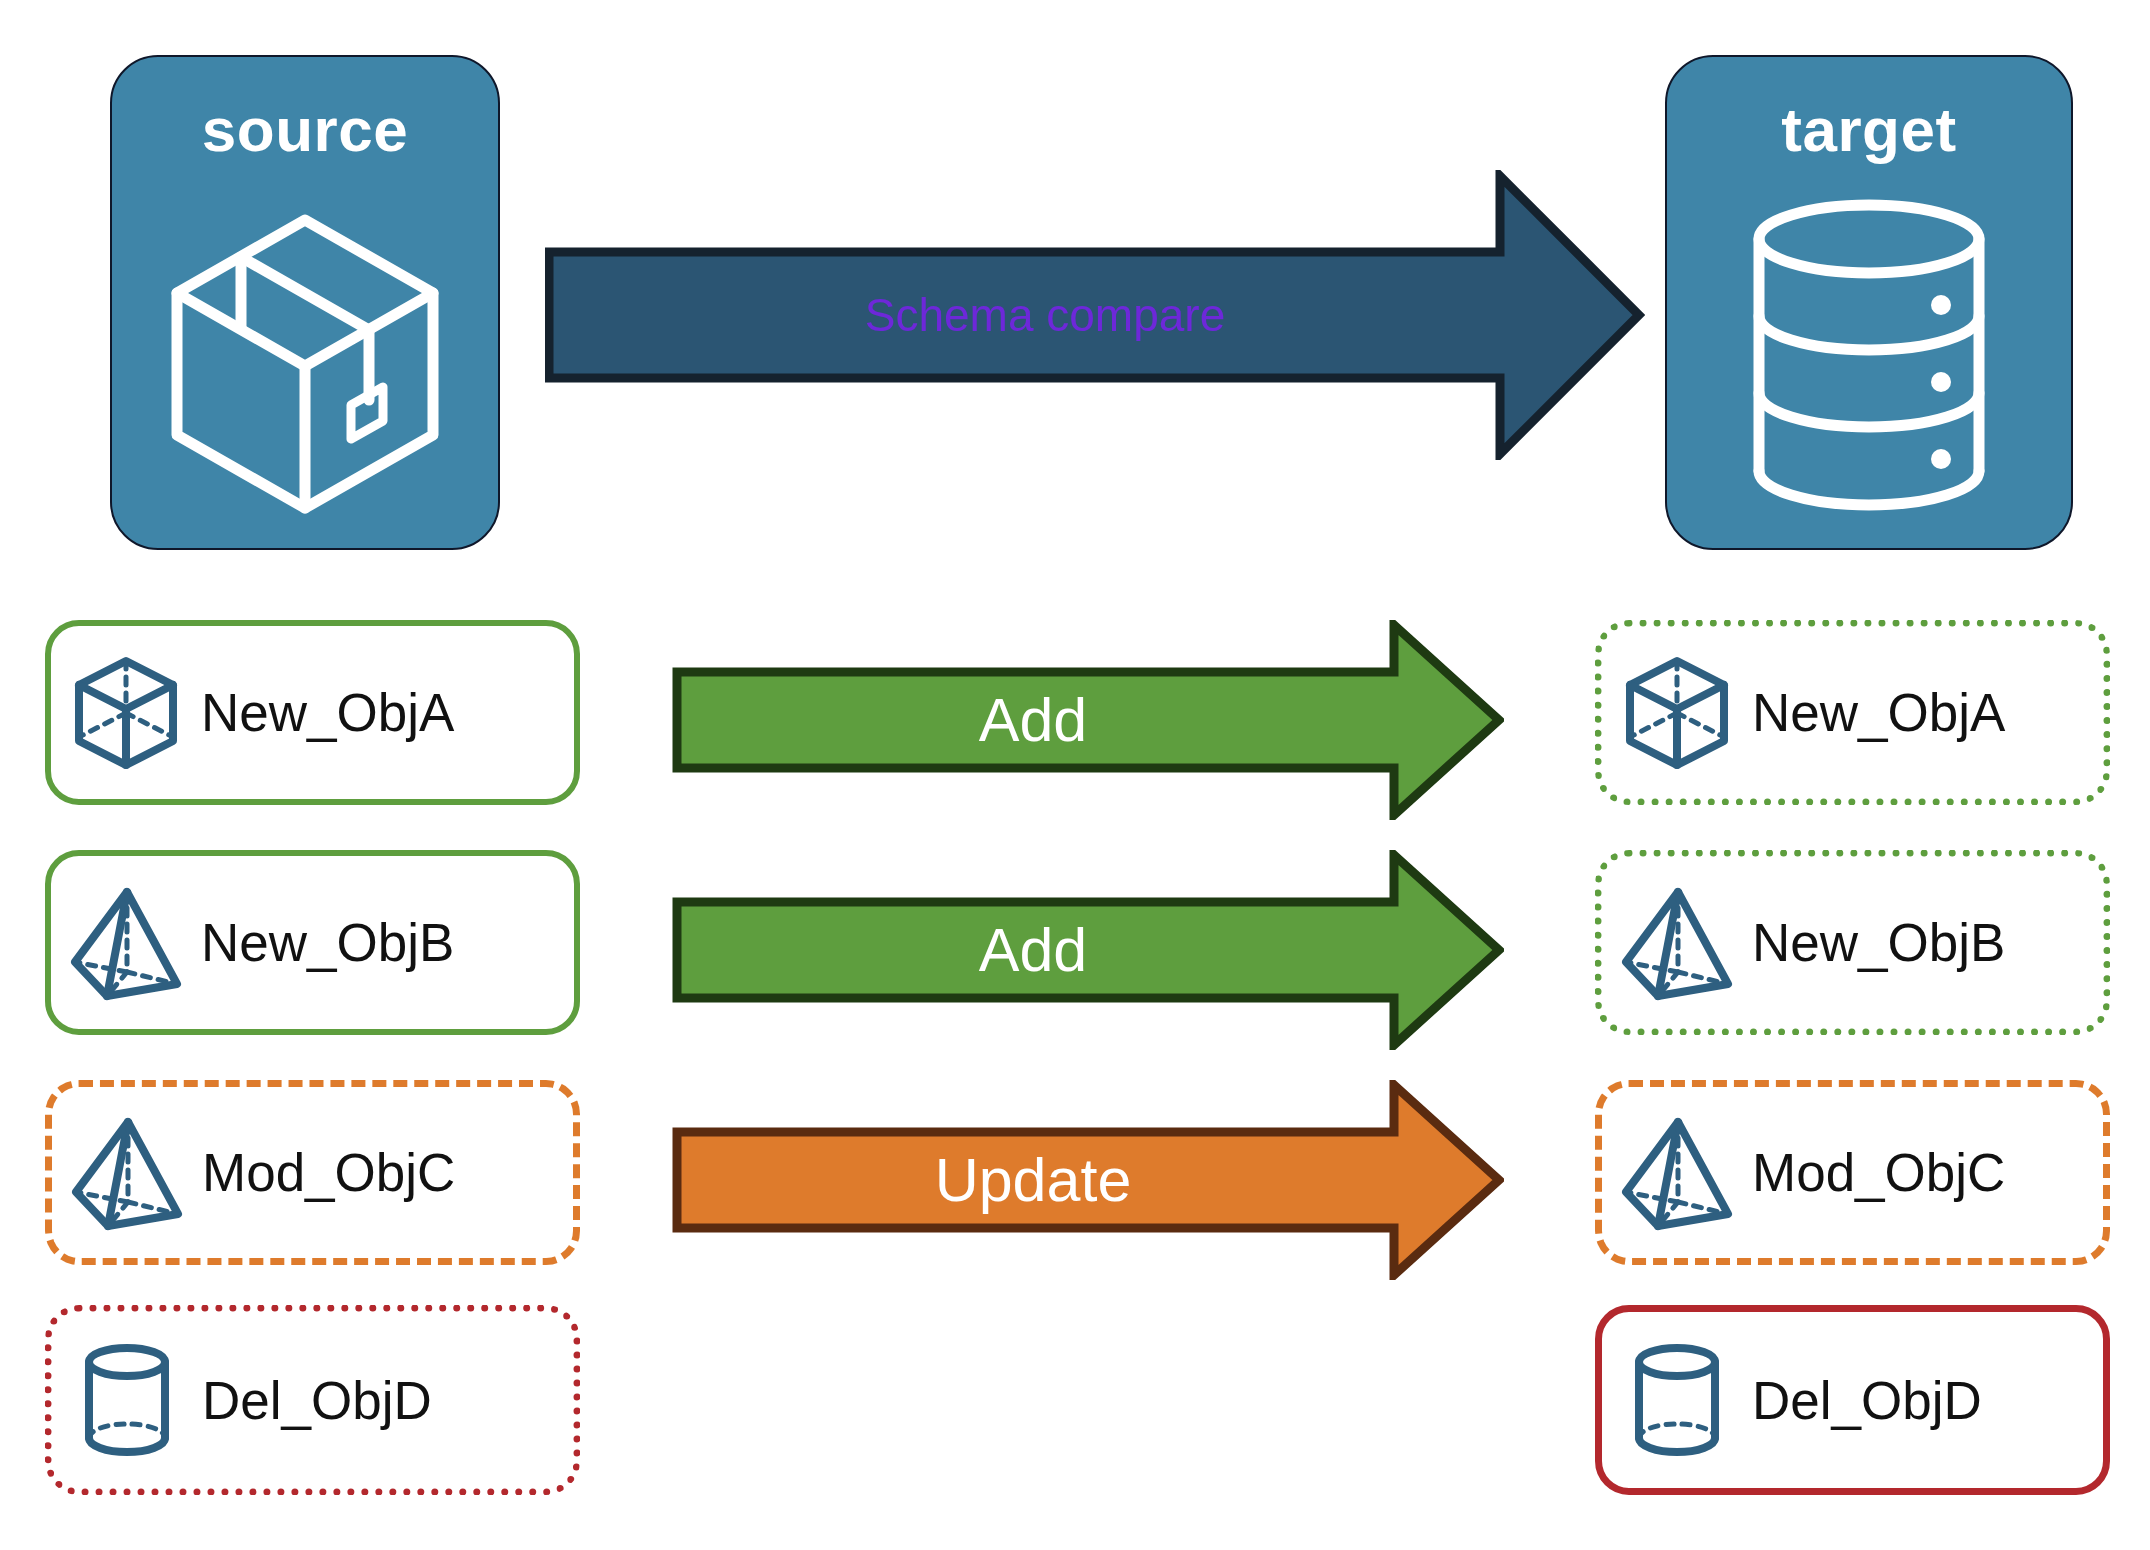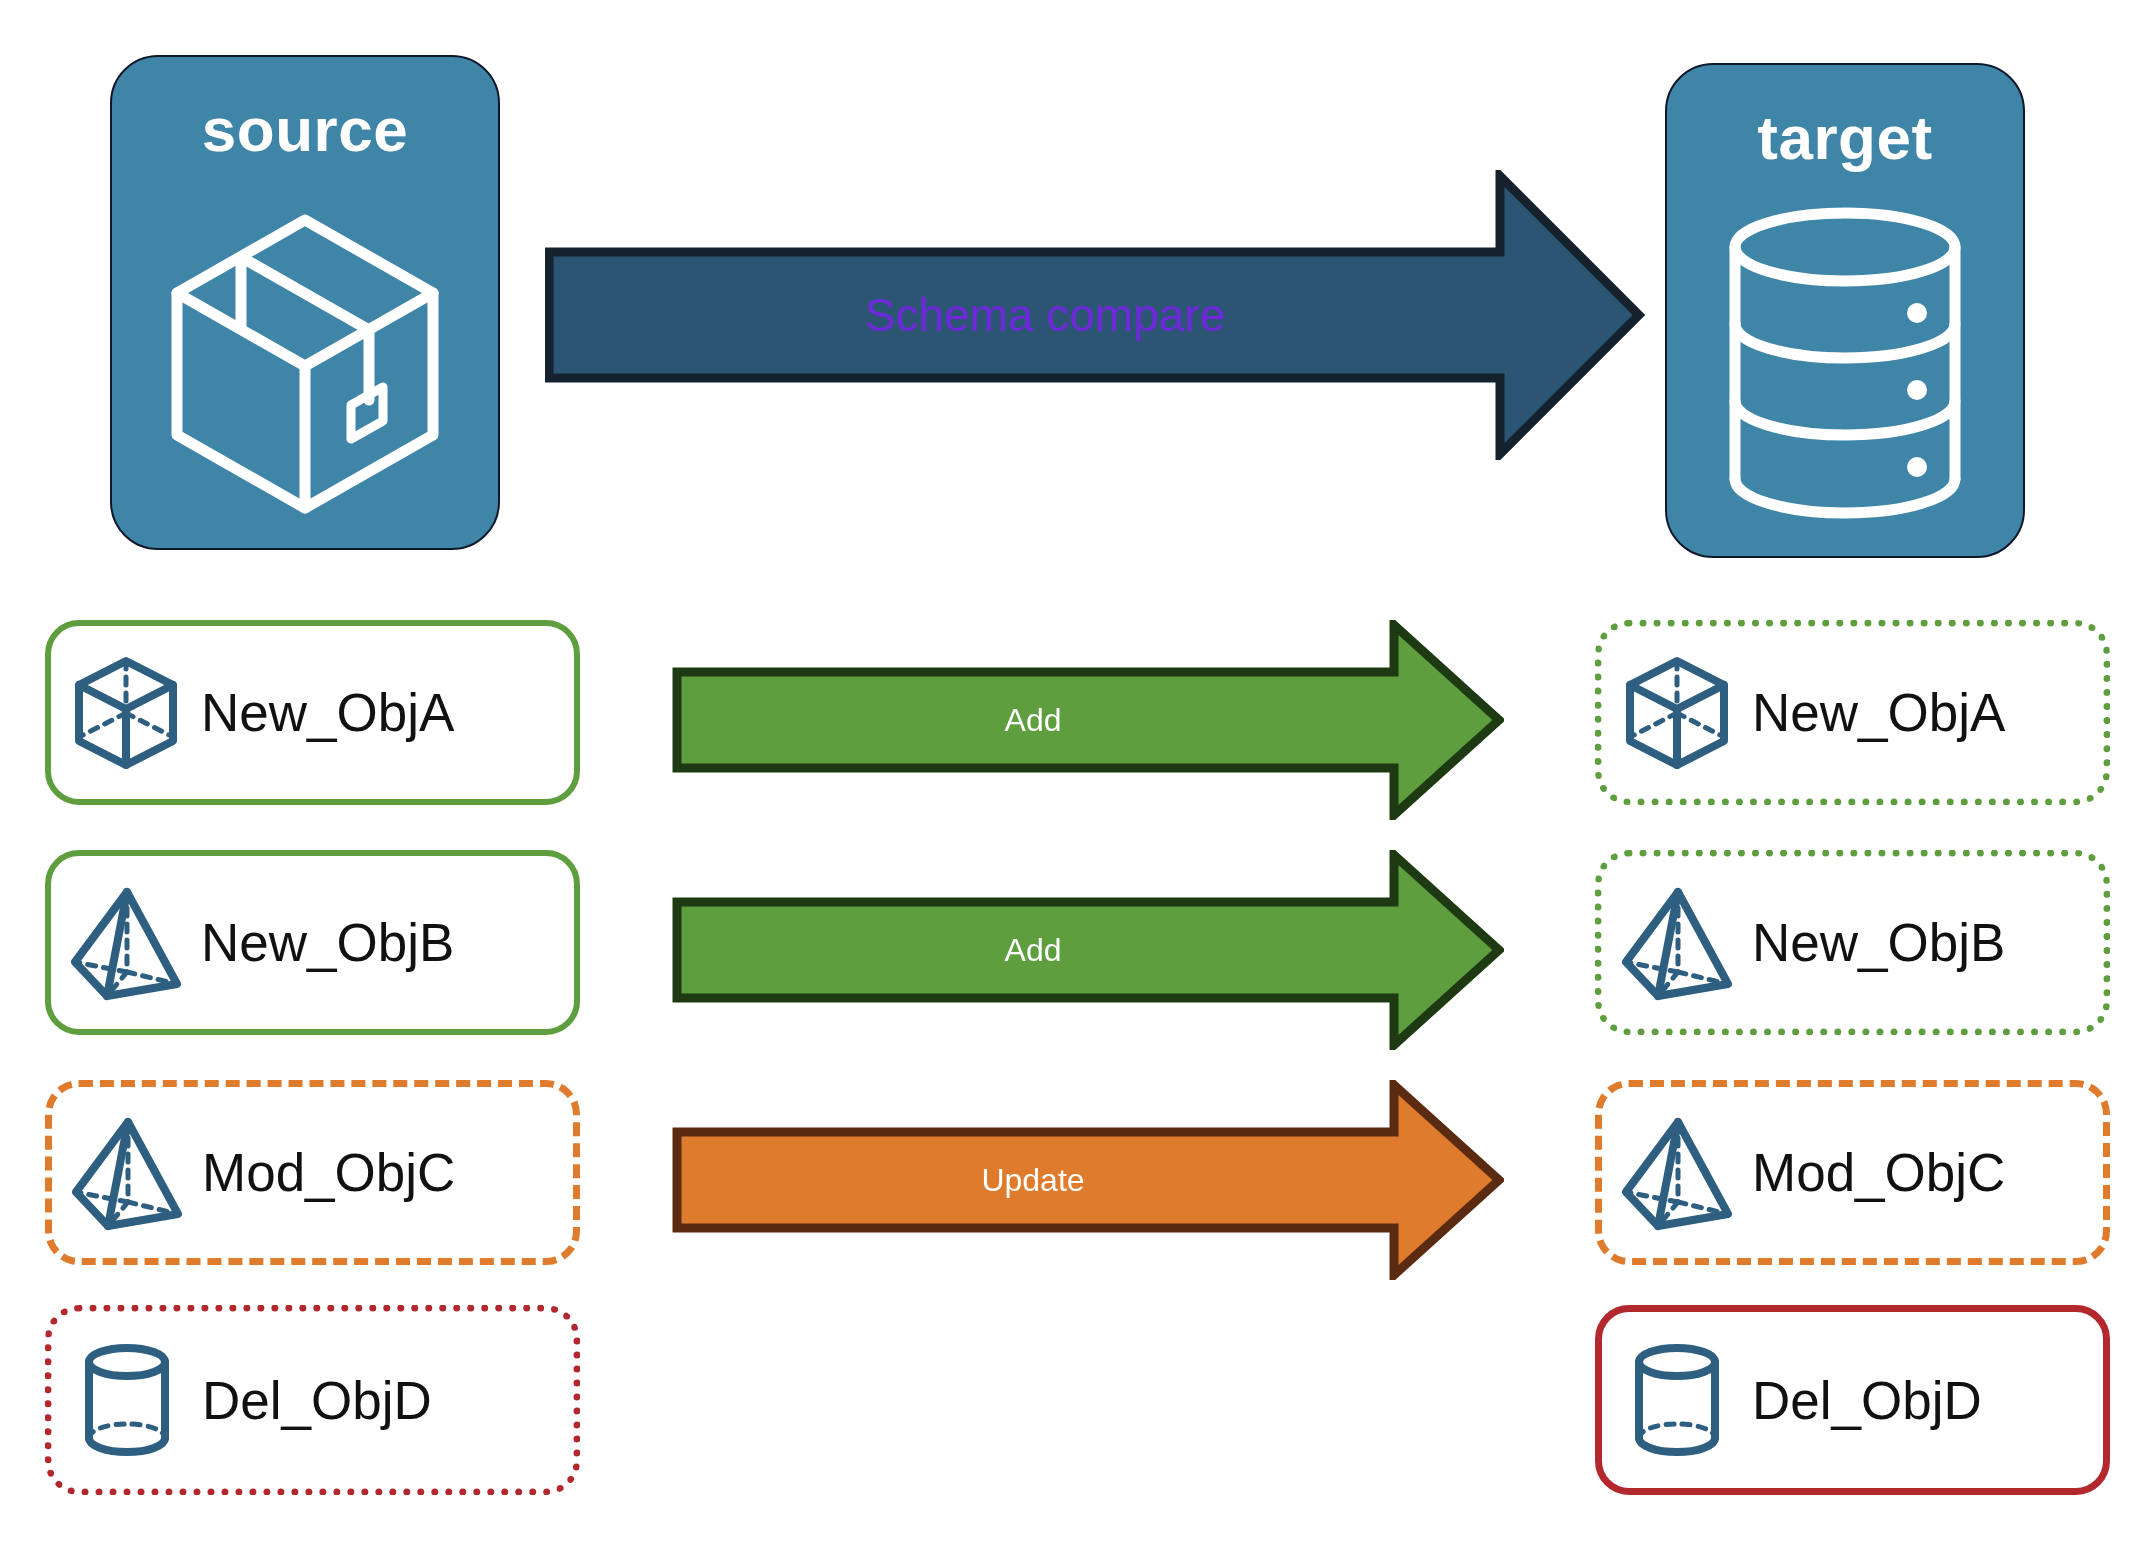--- a/index.html
+++ b/index.html
@@ -10,21 +10,21 @@
   
   .endpoint{position:absolute;border-radius:48px;background:#3F85A8;
             border:2px solid #0f172a;box-sizing:border-box;
             display:flex;flex-direction:column;align-items:center;}
   .endpoint .cap{color:#ffffff;font-weight:bold;font-size:62px;
                  letter-spacing:0.5px;margin-top:42px;line-height:1;}
   .endpoint .glyph{flex:1;display:flex;align-items:center;justify-content:center;
                    width:100%;}
 
   #source-card{left:110px;top:55px;width:390px;height:495px;}
-  #target-card{left:1665px;top:55px;width:360px;height:495px;margin-top:8px;}
+  #target-card{left:1665px;top:55px;width:408px;height:495px;}
 
   
   #compare-arrow{position:absolute;left:545px;top:170px;width:1100px;height:290px;}
   #compare-arrow .lbl{position:absolute;left:0;top:0;width:1000px;height:290px;
       display:flex;align-items:center;justify-content:center;
       color:#6d28d9;font-size:46px;pointer-events:none;}
 
   
   .row{position:absolute;left:0;width:2150px;}
   .objbox{position:absolute;box-sizing:border-box;background:#ffffff;
@@ -38,21 +38,21 @@
   .b-dash-orange{border:7px dashed #DE7B2C;}
   .b-dot-red{border:7px dotted #B3282D;}
   .b-solid-red{border:7px solid #B3282D;}
 
   .left-box{left:45px;width:535px;}
   .right-box{left:1595px;width:515px;}
 
   .rowarrow{position:absolute;}
   .rowarrow .lbl{position:absolute;left:0;top:0;height:100%;width:722px;
       display:flex;align-items:center;justify-content:center;
-      color:#ffffff;font-size:32px;pointer-events:none;}
+      color:#ffffff;font-size:61px;pointer-events:none;}
 </style>
 </head>
 <body>
 
 <div class="stage">
 
   <div class="endpoint" id="source-card">
     <div class="cap">source</div>
     <div class="glyph">
       <svg width="300" height="320" viewBox="0 0 300 320" fill="none" stroke="#ffffff" stroke-width="11" stroke-linejoin="round" stroke-linecap="round">

